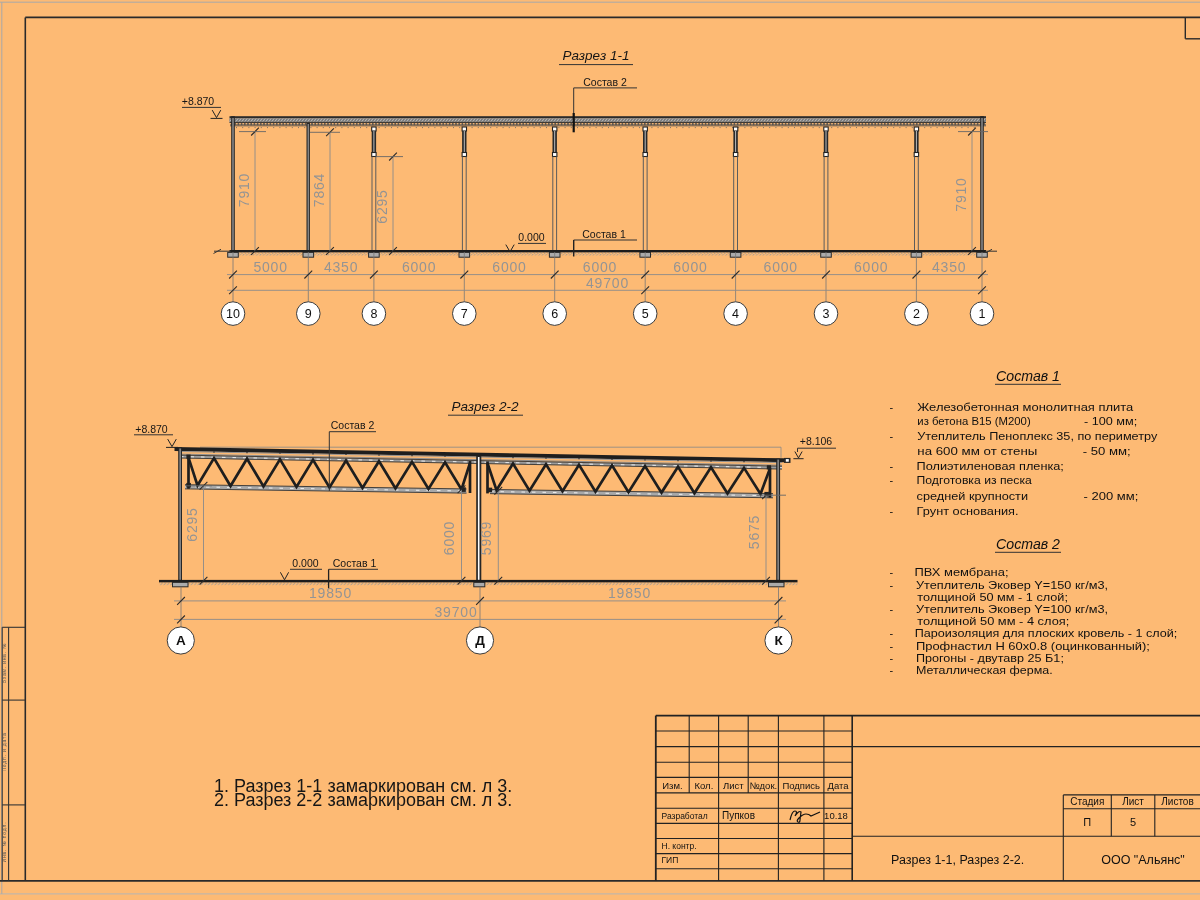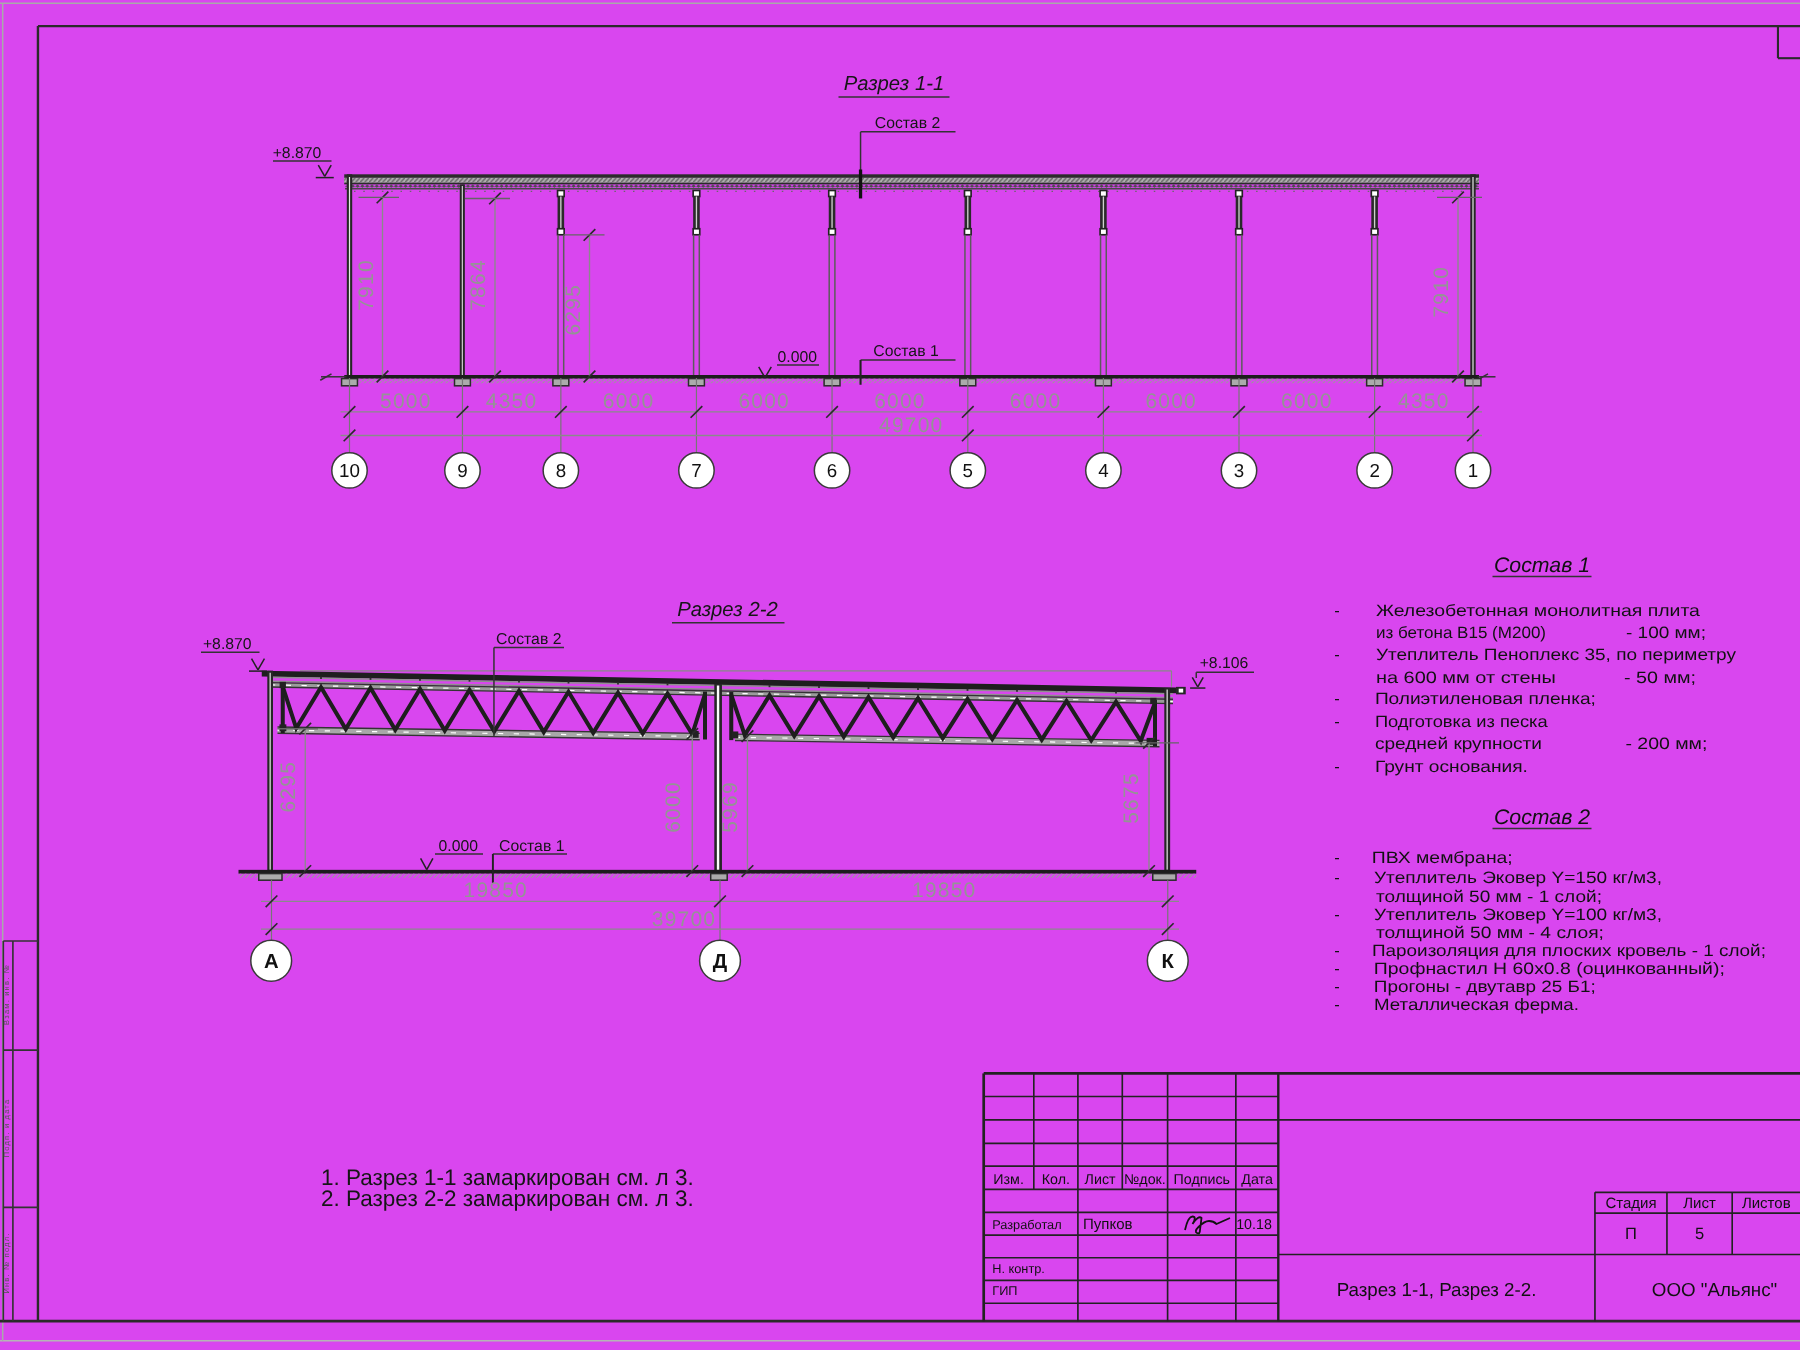--- a/index.html
+++ b/index.html
@@ -1,15 +1,15 @@
 <!DOCTYPE html>
 <html lang="ru"><head><meta charset="utf-8">
 <style>
   html,body{margin:0;padding:0;background:#fff;}
-  #sheet{position:relative;width:1200px;height:900px;background:#d946ef;overflow:hidden;
+  #sheet{position:relative;width:1200px;height:900px;background:#fdba74;overflow:hidden;
          font-family:"Liberation Sans", sans-serif;}
   #ovl{position:absolute;left:0;top:0;}
   .abs{position:absolute;color:#161616;}
 </style></head>
 <body>
 <div id="sheet">
 <svg id="ovl" width="1200" height="900" viewBox="0 0 1200 900">
 <defs>
 <pattern id="saw" width="3.2" height="2.4" patternUnits="userSpaceOnUse">
   <path d="M0,2.4 L1.6,0 L3.2,2.4 Z" fill="#4c4c4c"></path>
@@ -507,15 +507,15 @@
 <text x="889.5" y="637.4" font-family="&quot;Liberation Sans&quot;, sans-serif" font-size="11" fill="#111">-</text>
 <text x="914.7" y="637.4" font-family="&quot;Liberation Sans&quot;, sans-serif" font-size="11" fill="#111" textLength="262.6" lengthAdjust="spacingAndGlyphs">Пароизоляция для плоских кровель - 1 слой;</text>
 <text x="889.5" y="649.6" font-family="&quot;Liberation Sans&quot;, sans-serif" font-size="11" fill="#111">-</text>
 <text x="915.9" y="649.6" font-family="&quot;Liberation Sans&quot;, sans-serif" font-size="11" fill="#111" textLength="234" lengthAdjust="spacingAndGlyphs">Профнастил Н 60х0.8 (оцинкованный);</text>
 <text x="889.5" y="661.6" font-family="&quot;Liberation Sans&quot;, sans-serif" font-size="11" fill="#111">-</text>
 <text x="915.9" y="661.6" font-family="&quot;Liberation Sans&quot;, sans-serif" font-size="11" fill="#111" textLength="148" lengthAdjust="spacingAndGlyphs">Прогоны - двутавр 25 Б1;</text>
 <text x="889.5" y="673.6" font-family="&quot;Liberation Sans&quot;, sans-serif" font-size="11" fill="#111">-</text>
 <text x="916" y="673.6" font-family="&quot;Liberation Sans&quot;, sans-serif" font-size="11" fill="#111" textLength="136.6" lengthAdjust="spacingAndGlyphs">Металлическая ферма.</text>
 </svg>
 
-<div class="abs" style="left:214px;top:779px;font-size:15px;line-height:14px;white-space:pre;">1. Разрез 1-1 замаркирован см. л 3.
+<div class="abs" style="left:214px;top:779px;font-size:18px;line-height:14px;white-space:pre;">1. Разрез 1-1 замаркирован см. л 3.
 2. Разрез 2-2 замаркирован см. л 3.</div>
 </div>
 
 </body></html>

